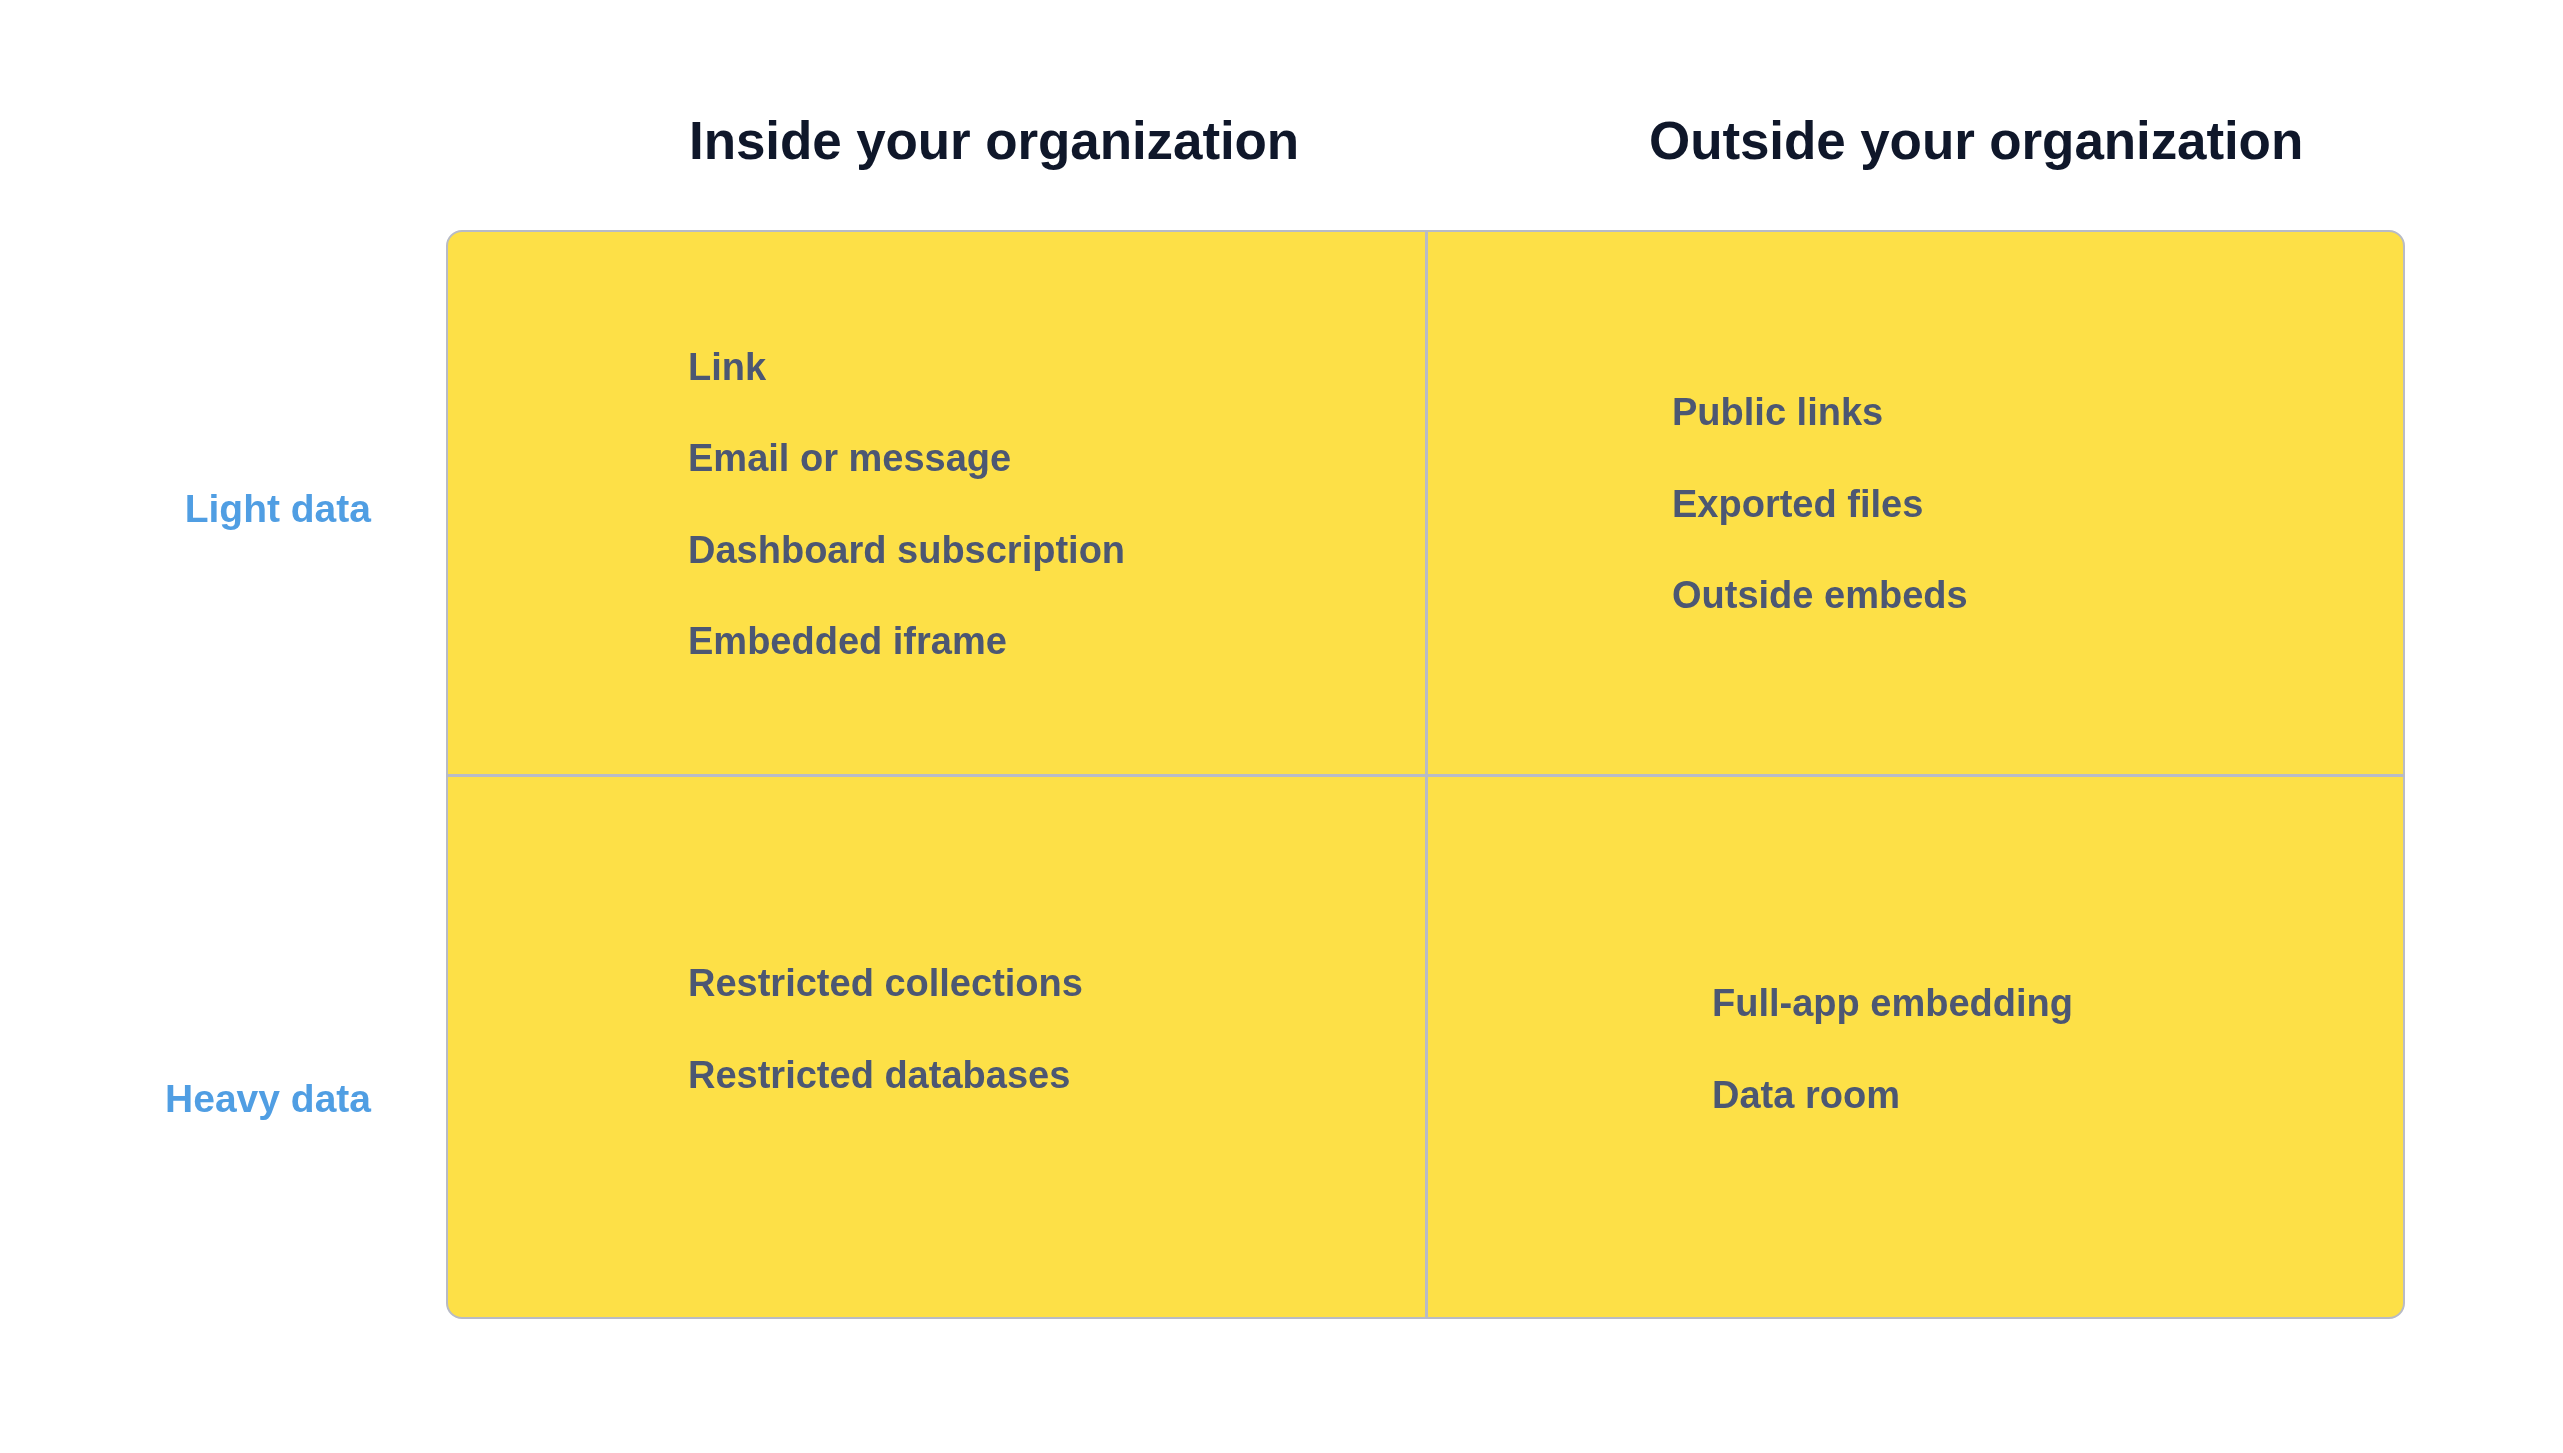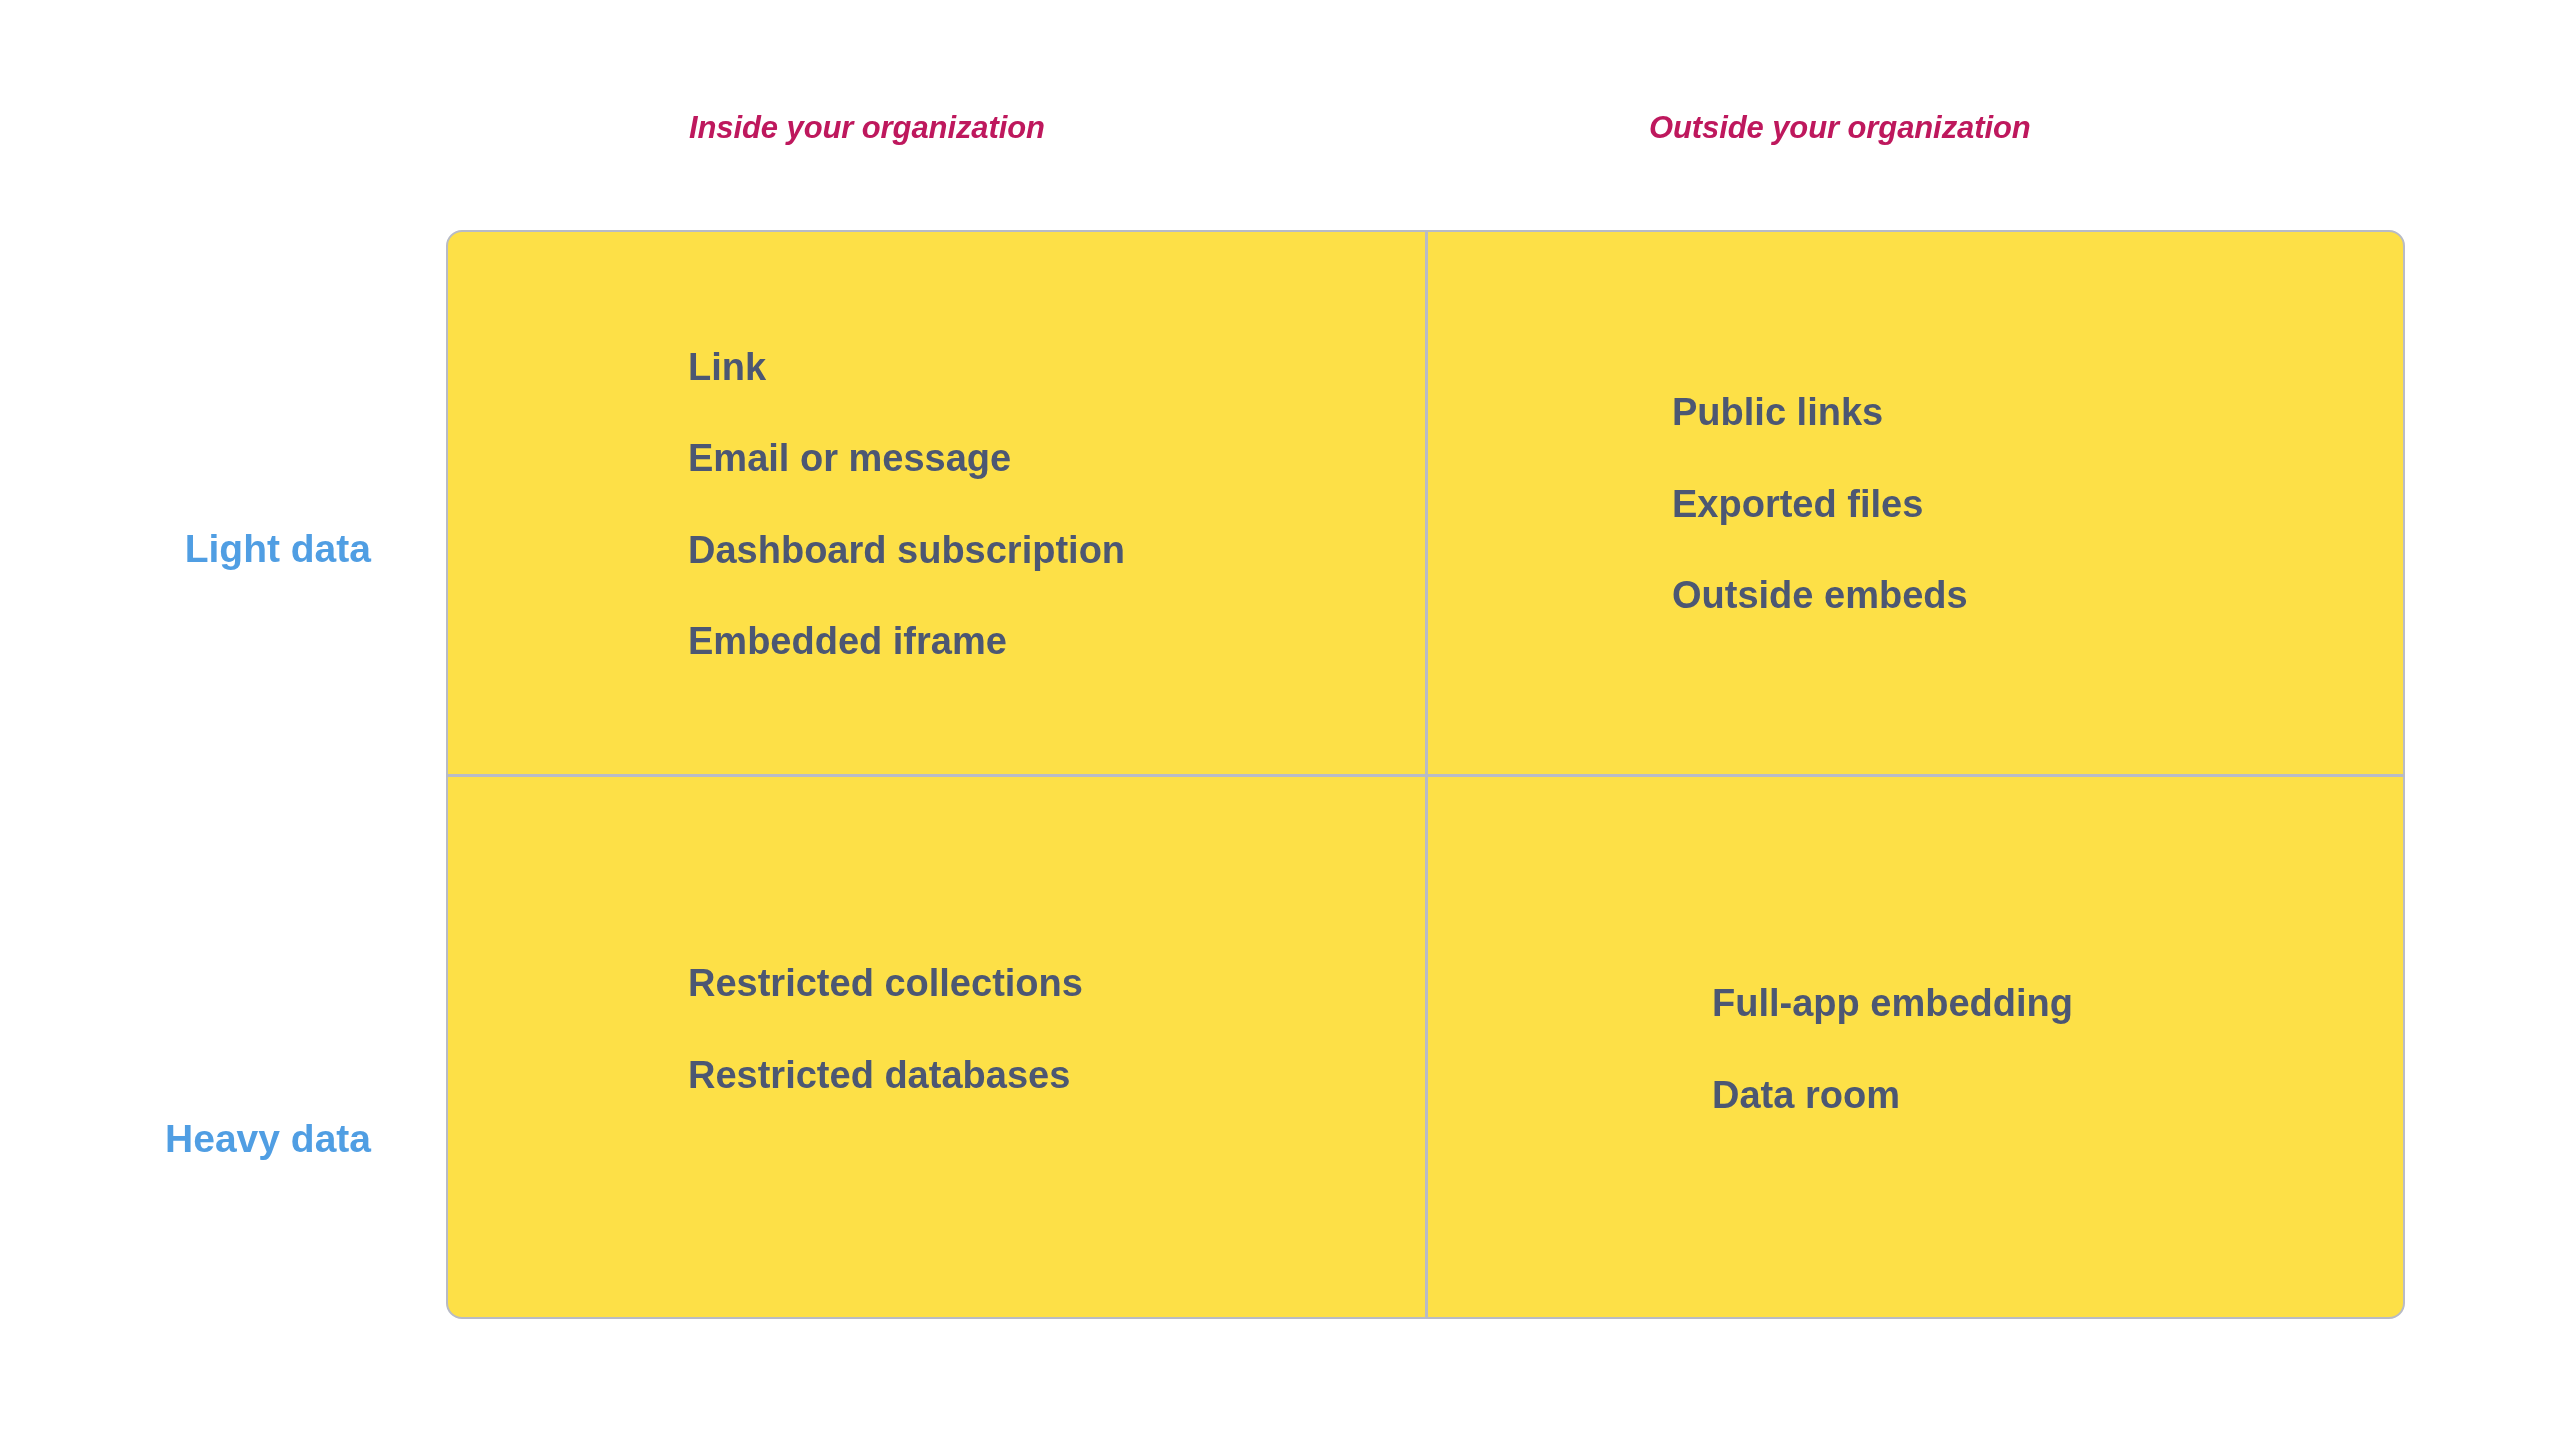--- a/index.html
+++ b/index.html
@@ -18,43 +18,41 @@
     position: relative;
     width: 2563px;
     height: 1453px;
     background: #ffffff;
   }
 
   
   .col-header {
     position: absolute;
     top: 109px;
-    font-size: 31px;
+    font-size: 53px;
     font-weight: 700;
-    color: #be185d;
+    color: #0f172a;
     letter-spacing: -0.1px;
     white-space: nowrap;
     line-height: 1.2;
-    font-style: italic;
   }
   #col-header-inside  { left: 689px; }
   #col-header-outside { left: 1649px; }
 
   
   .row-label {
     position: absolute;
     width: 335px;
     left: 36px;
     text-align: right;
     font-size: 39px;
     font-weight: 700;
     color: #509ee3;
     white-space: nowrap;
     line-height: 1.2;
-    margin-top: 40px;
   }
   #row-label-light { top: 486px; }
   #row-label-heavy { top: 1076px; }
 
   
   #matrix {
     position: absolute;
     left: 446px;
     top: 230px;
     width: 1959px;

